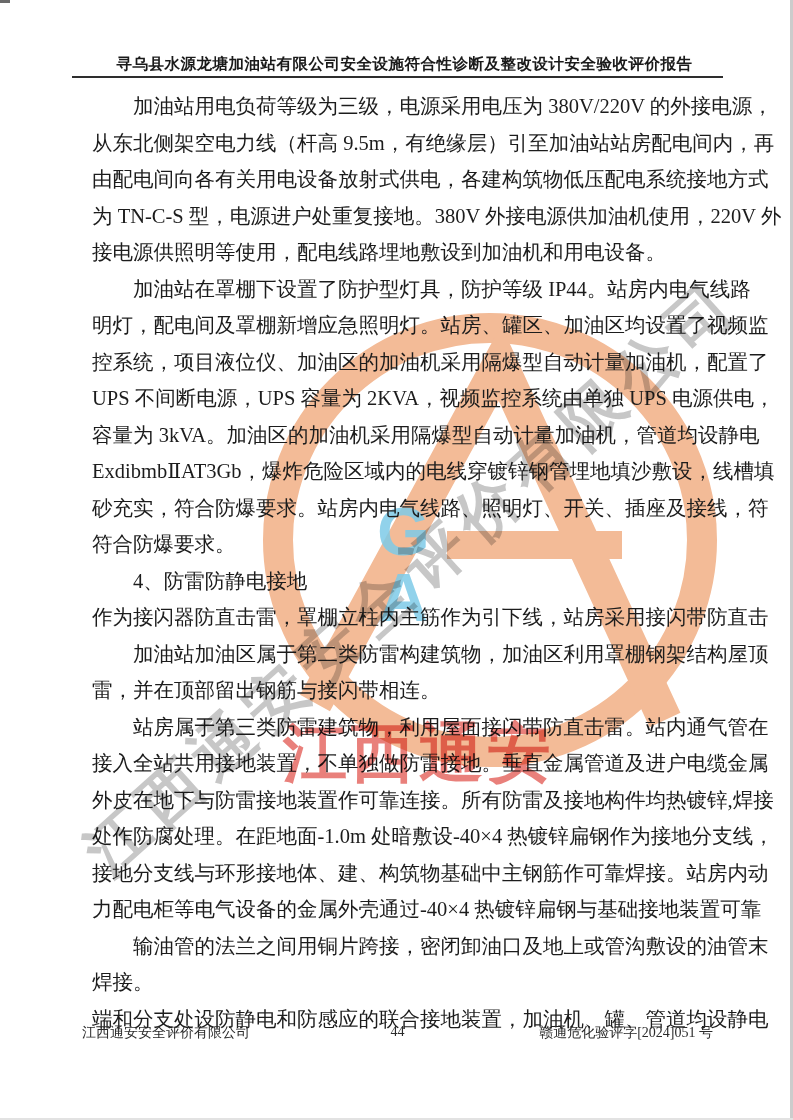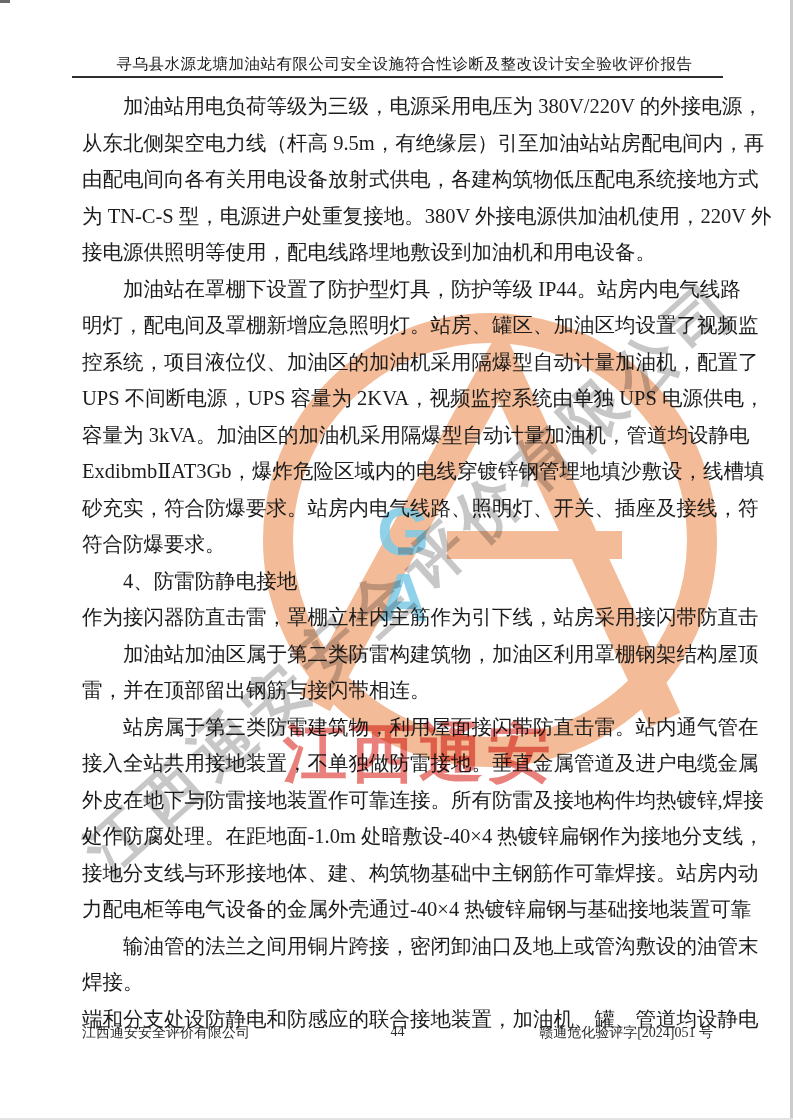--- a/index.html
+++ b/index.html
@@ -14,27 +14,27 @@
   
   .edge-right{position:absolute;right:0;top:0;width:3px;height:100%;background:#cccccc;}
   .edge-bottom{position:absolute;left:0;bottom:0;width:100%;height:2px;background:#e2e2e2;}
   .corner-mark{position:absolute;left:0;top:0;width:10px;height:3px;background:#6a6a6a;}
 
   
   .header-title{
     position:absolute;left:40px;right:24px;top:54px;
     text-align:center;
     font-family:"Liberation Sans","DejaVu Sans",sans-serif;
-    font-size:15.5px;font-weight:400;color:#1a1a1a;letter-spacing:.5px;
+    font-size:15.5px;font-weight:700;color:#1a1a1a;letter-spacing:.5px;
   }
   .header-rule{position:absolute;left:72px;right:70px;top:76px;height:2px;background:#2e2e2e;}
 
   
   .body-text{
-    position:absolute;left:82px;top:88px;width:630px;
+    position:absolute;left:92px;top:88px;width:630px;
     z-index:2;
   }
   .line{
     height:36.5px;line-height:36.5px;
     font-size:20.5px;
     text-align:justify;text-align-last:justify;
     white-space:nowrap;
     overflow:visible;
   }
   .line.end{text-align-last:left;}

